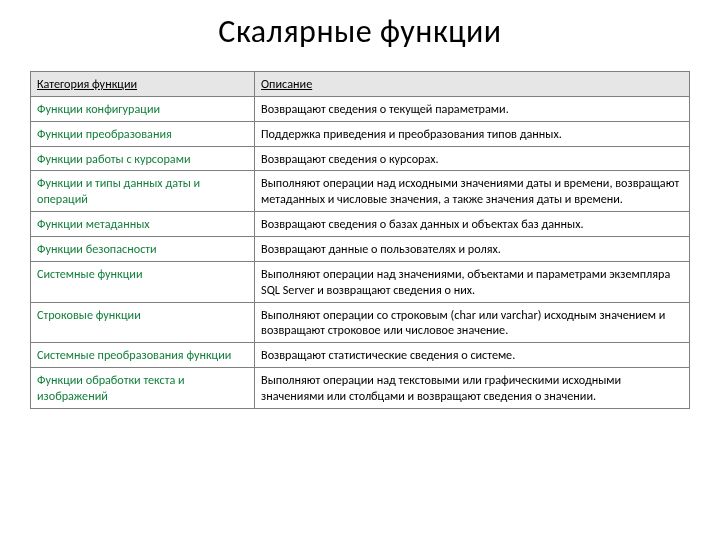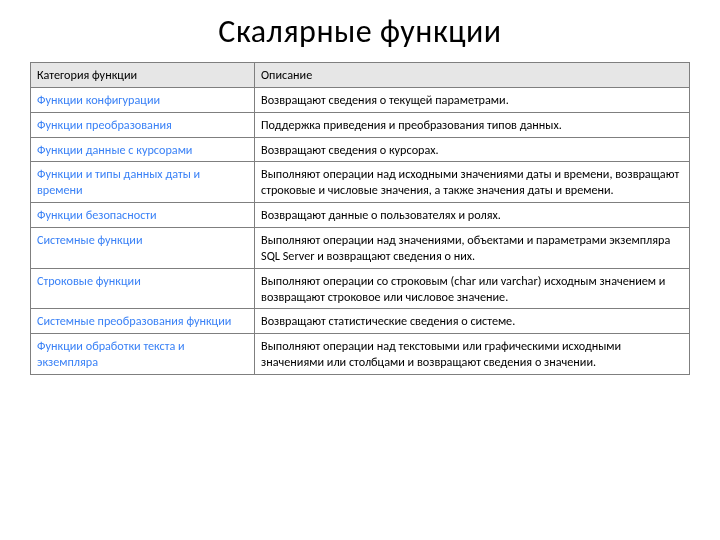--- a/index.html
+++ b/index.html
@@ -8,43 +8,44 @@
     height: 540px;
     background: #fff;
     font-family: Calibri, Arial, sans-serif;
     padding: 12px 30px 18px 30px;
     color: #000;
   }
   h1 {
     text-align: center;
     font-size: 32px;
     font-weight: 400;
-    margin-bottom: 11px;
+    margin-bottom: 20px;
     letter-spacing: 0.5px;
   }
   table {
     width: 100%;
     border-collapse: collapse;
     table-layout: fixed;
   }
   th, td {
     border: 1px solid #7f7f7f;
     padding: 4px 6px;
     text-align: left;
     vertical-align: top;
     font-size: 12.2px;
     line-height: 1.3;
   }
   th {
     background: #e6e6e6;
     font-weight: 400;
+    text-decoration: underline;
   }
   col.c1 { width: 34%; }
   col.c2 { width: 66%; }
-  a { color: #3b82f6; text-decoration: none; }
+  a { color: #15803d; text-decoration: none; }
 </style>
 </head>
 <body>
 
 <h1>Скалярные функции</h1>
 
 <table>
   <colgroup>
       <col class="c1">
       <col class="c2">
@@ -58,41 +59,45 @@
   <tbody id="tbody">
       <tr>
         <td><a href="#">Функции конфигурации</a></td>
         <td>Возвращают сведения о текущей параметрами.</td>
       </tr>
       <tr>
         <td><a href="#">Функции преобразования</a></td>
         <td>Поддержка приведения и преобразования типов данных.</td>
       </tr>
       <tr>
-        <td><a href="#">Функции данные с курсорами</a></td>
+        <td><a href="#">Функции работы с курсорами</a></td>
         <td>Возвращают сведения о курсорах.</td>
       </tr>
       <tr>
-        <td><a href="#">Функции и типы данных даты и времени</a></td>
-        <td>Выполняют операции над исходными значениями даты и времени, возвращают строковые и числовые значения, а также значения даты и времени.</td>
+        <td><a href="#">Функции и типы данных даты и операций</a></td>
+        <td>Выполняют операции над исходными значениями даты и времени, возвращают метаданных и числовые значения, а также значения даты и времени.</td>
+      </tr>
+      <tr>
+        <td><a href="#">Функции метаданных</a></td>
+        <td>Возвращают сведения о базах данных и объектах баз данных.</td>
       </tr>
       <tr>
         <td><a href="#">Функции безопасности</a></td>
         <td>Возвращают данные о пользователях и ролях.</td>
       </tr>
       <tr>
         <td><a href="#">Системные функции</a></td>
         <td>Выполняют операции над значениями, объектами и параметрами экземпляра SQL Server и возвращают сведения о них.</td>
       </tr>
       <tr>
         <td><a href="#">Строковые функции</a></td>
         <td>Выполняют операции со строковым (char или varchar) исходным значением и возвращают строковое или числовое значение.</td>
       </tr>
       <tr>
         <td><a href="#">Системные преобразования функции</a></td>
         <td>Возвращают статистические сведения о системе.</td>
       </tr>
       <tr>
-        <td><a href="#">Функции обработки текста и экземпляра</a></td>
+        <td><a href="#">Функции обработки текста и изображений</a></td>
         <td>Выполняют операции над текстовыми или графическими исходными значениями или столбцами и возвращают сведения о значении.</td>
       </tr>
     </tbody>
 </table>
 
 </body></html>

